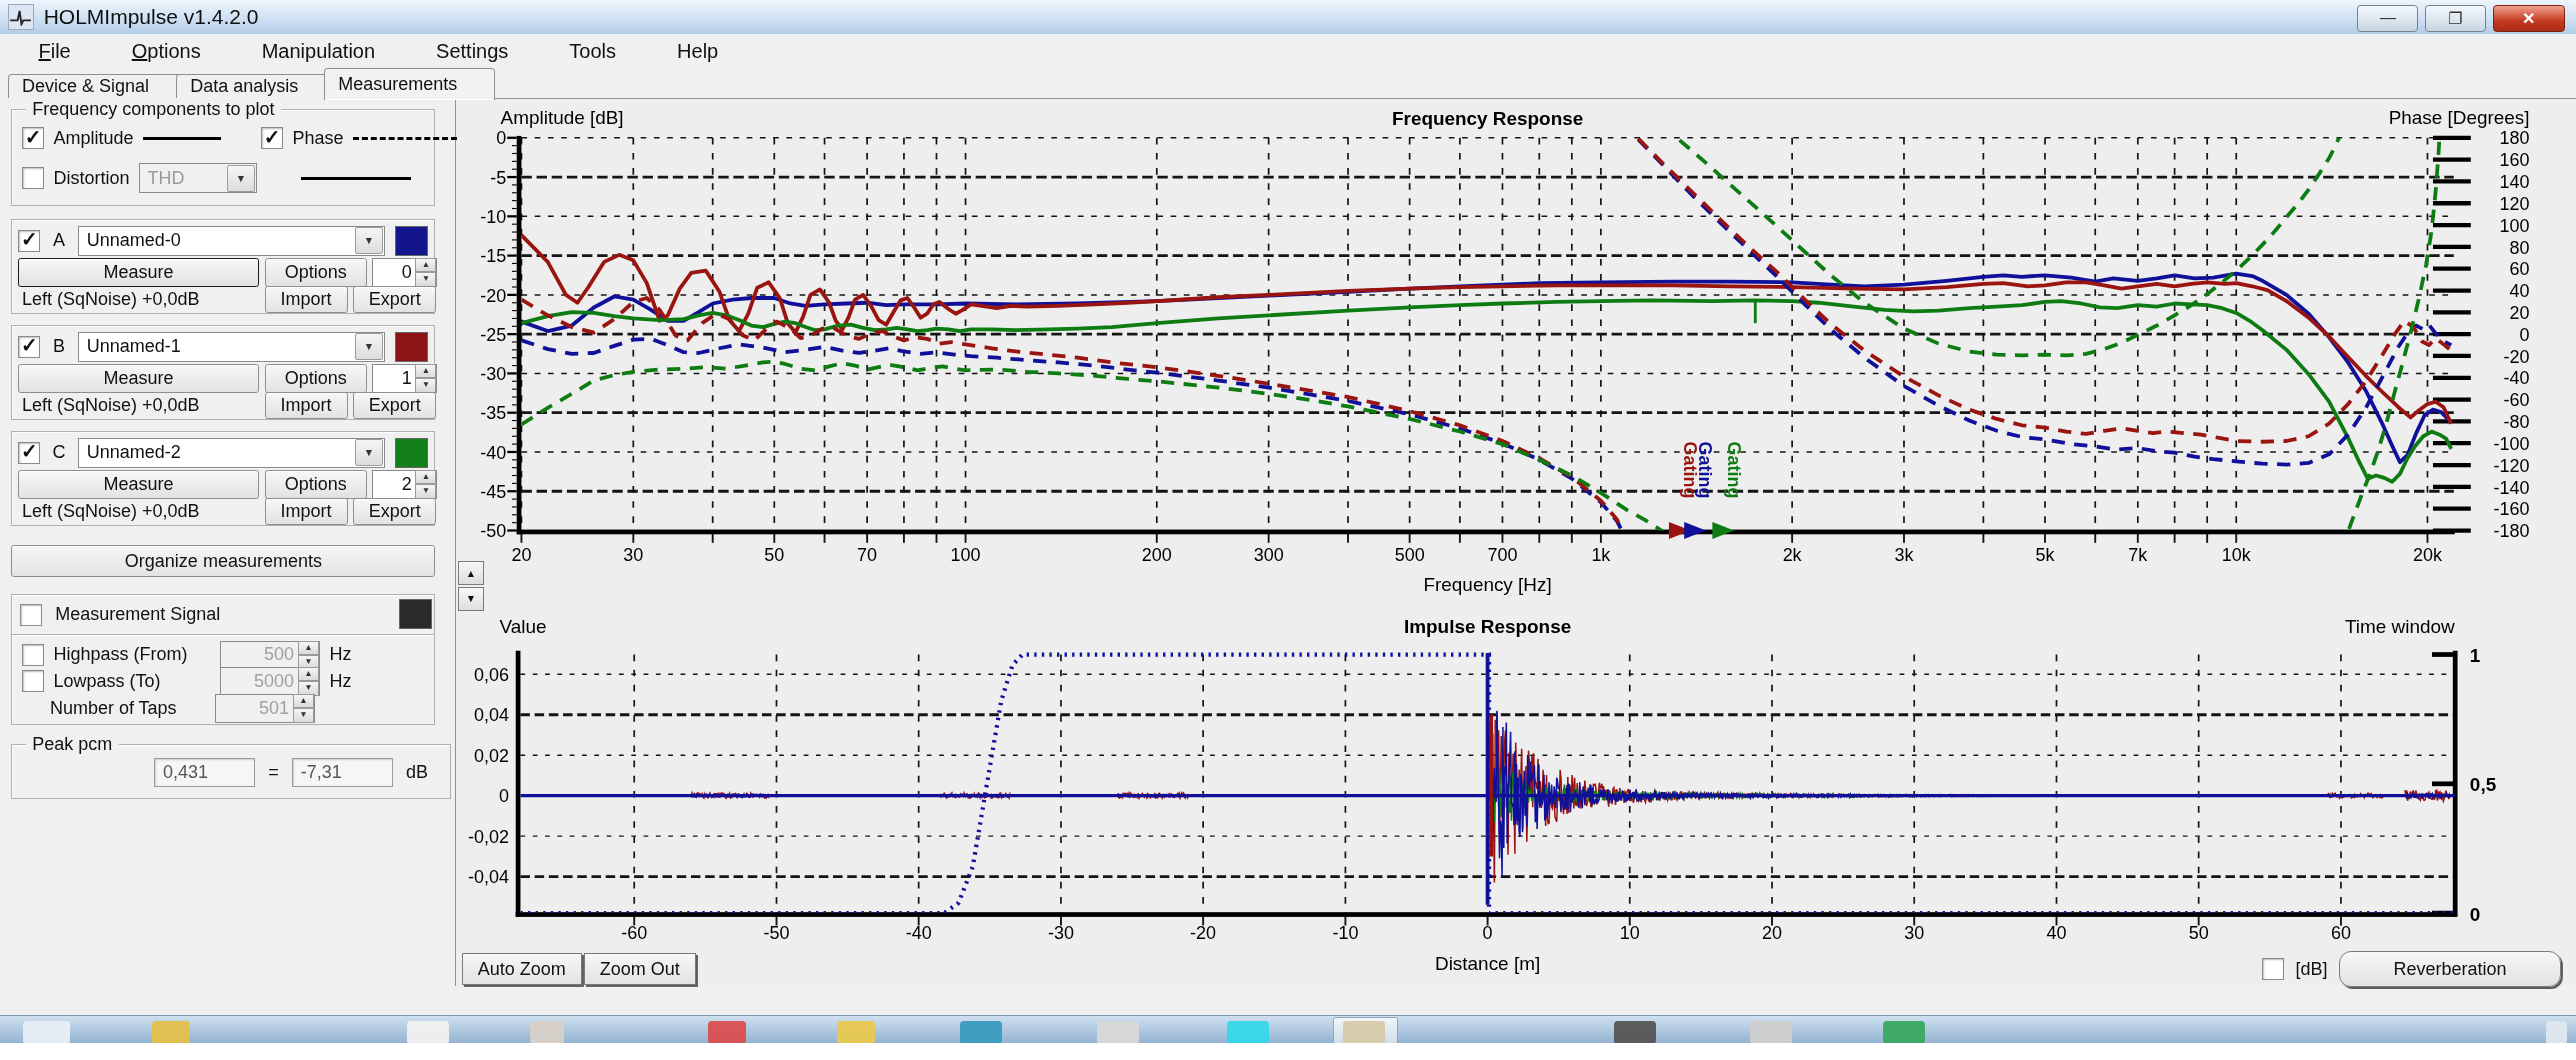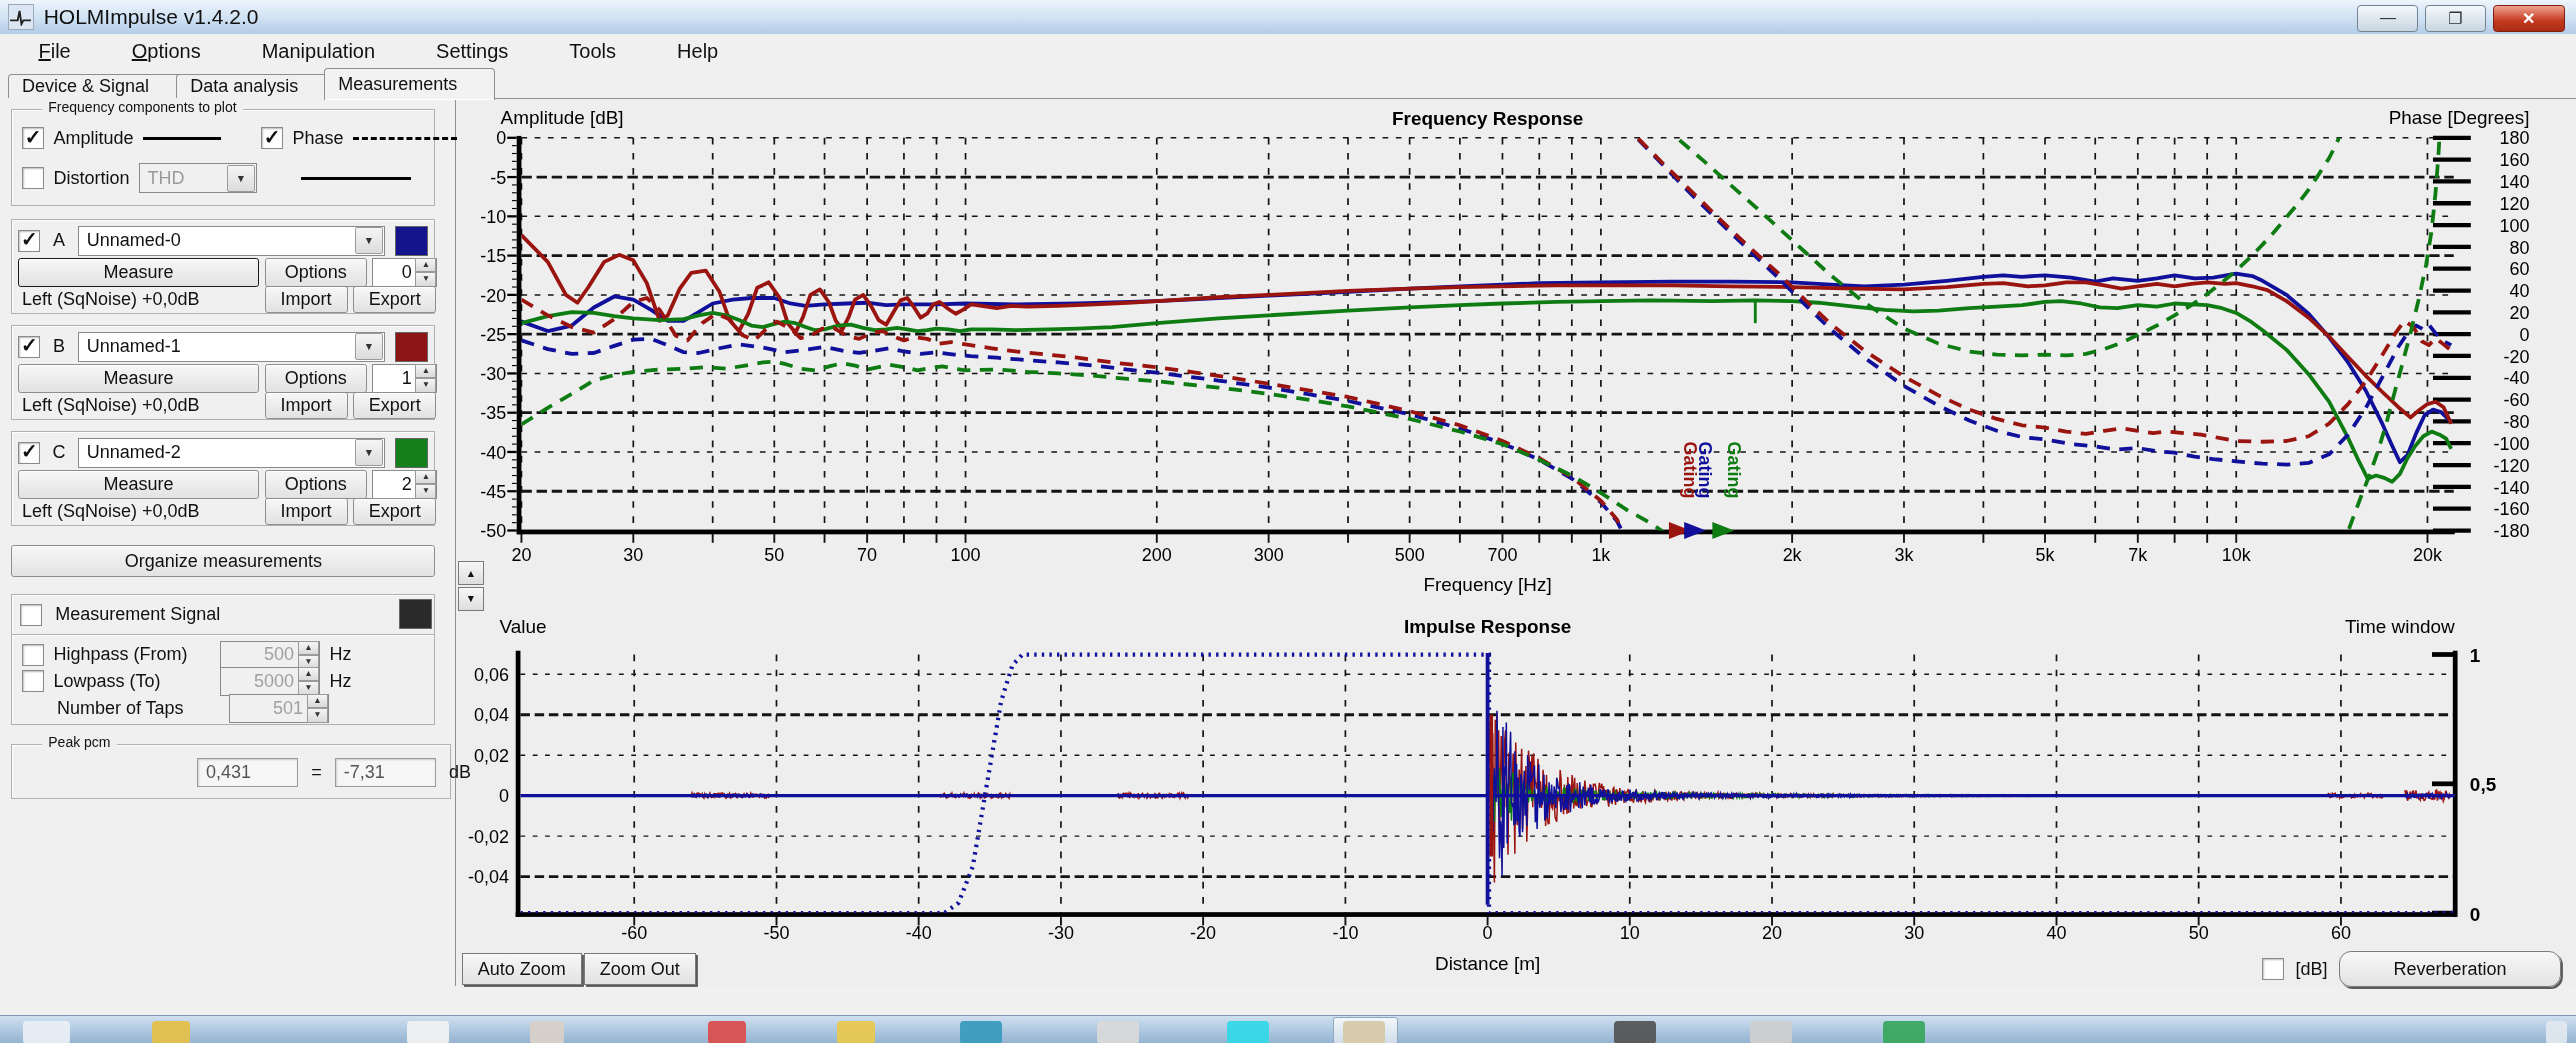--- a/index.html
+++ b/index.html
@@ -16,21 +16,21 @@
   .menubar{position:absolute;left:0;top:34px;width:100%;height:34px;background:#f0f0f0;display:flex;align-items:center;gap:49px;padding-left:26.5px;font-size:20px;}
   .menu-item{cursor:default;margin-left:12px;}
   .menu-item u{text-decoration:underline;}
   
   .tabbar{position:absolute;left:0;top:68px;width:100%;height:30px;}
   .tab{position:absolute;top:5.7px;height:24.6px;background:#f0f0f0;border:0.9px solid #8f8f8f;border-bottom:none;border-radius:3.8px 3.8px 0 0;padding:0 13.3px;font-size:18px;display:flex;align-items:center;}
   .tab.active{top:0;height:31px;z-index:3;background:#f2f2f2;box-shadow:0 -0.9px 0 #fff inset;}
   
   .left-panel{position:absolute;left:0;top:98px;width:455px;height:888px;background:#f0f0f0;z-index:2;}
   .group{position:absolute;border:0.9px solid #b0b0b0;box-shadow:0.9px 0.9px 0 #fdfdfd inset;}
-  .legend{position:absolute;top:-11.4px;left:13.3px;background:#f0f0f0;padding:0 6.6px;font-size:14px;margin-left:16px;}
+  .legend{position:absolute;top:-11.4px;left:13.3px;background:#f0f0f0;padding:0 6.6px;font-size:18px;}
   .cb{display:inline-block;width:20px;height:20px;background:#fff;border:0.9px solid #8a8a8a;box-shadow:0.9px 0.9px 1.9px #bbb inset;position:relative;flex:none;}
   .cb .tick{position:absolute;left:1.9px;top:-3.8px;font-size:20px;font-weight:bold;color:#111;}
   .row{display:flex;align-items:center;}
   .line-sample{display:inline-block;height:0;border-top:3.8px solid #000;}
   .line-sample.dashed{border-top-style:dashed;}
   .btn{background:linear-gradient(#f7f7f7,#e2e2e2);border:0.9px solid #8e8e8e;border-radius:2.8px;display:flex;align-items:center;justify-content:center;font-size:18px;box-shadow:0 0.9px 0 #fff inset;}
   .btn.default{border:1.9px solid #1a1a1a;}
   .combo{background:#fff;border:0.9px solid #8a8a8a;display:flex;align-items:center;height:28px;}
   .combo .combo-text{flex:1;padding-left:7.6px;font-size:18px;white-space:nowrap;overflow:hidden;}
   .combo .combo-btn{width:26.5px;height:24.6px;margin-right:0.9px;background:linear-gradient(#f5f5f5,#dcdcdc);border:0.9px solid #9a9a9a;border-radius:1.9px;display:flex;align-items:center;justify-content:center;font-size:10.4px;color:#333;}
@@ -244,37 +244,37 @@
         <span class="lbl" style="width:157px;">Lowpass (To)</span>
         <span class="spin disabled" style="width:98px;">
           <span class="spin-val">5000</span>
           <span class="spin-btns">
               <span class="sb">▲</span>
               <span class="sb">▼</span>
             </span>
         </span>
         <span class="lbl">Hz</span>
       </div>
-      <div class="row" style="position:absolute;left:9.5px;top:59px;gap:15px;">
+      <div class="row" style="position:absolute;left:9.5px;top:59px;gap:8px;">
         <span style="width:20px;"></span>
         <span class="lbl" style="width:157px;">Number of Taps</span>
         <span class="spin disabled" style="width:98px;">
           <span class="spin-val">501</span>
           <span class="spin-btns">
               <span class="sb">▲</span>
               <span class="sb">▼</span>
             </span>
         </span>
       </div>
     </div>
 
     <div class="group" style="left:11.4px;top:646px;width:422px;height:53px;padding-left:16px;">
       <span class="legend">Peak pcm</span>
       <div class="row" style="position:absolute;left:142px;top:13.3px;gap:13.3px;">
-        <span class="field" style="width:91px;height:26.5px;margin-left:43px;">0,431</span>
+        <span class="field" style="width:91px;height:26.5px;">0,431</span>
         <span class="lbl">=</span>
         <span class="field" style="width:91px;height:26.5px;">-7,31</span>
         <span class="lbl">dB</span>
       </div>
     </div>
   </div>
 
   <div class="right-area">
     <svg id="freqsvg" width="2120" height="511" viewBox="0 0 2238 540" style="font-size:20px">
         <defs>

